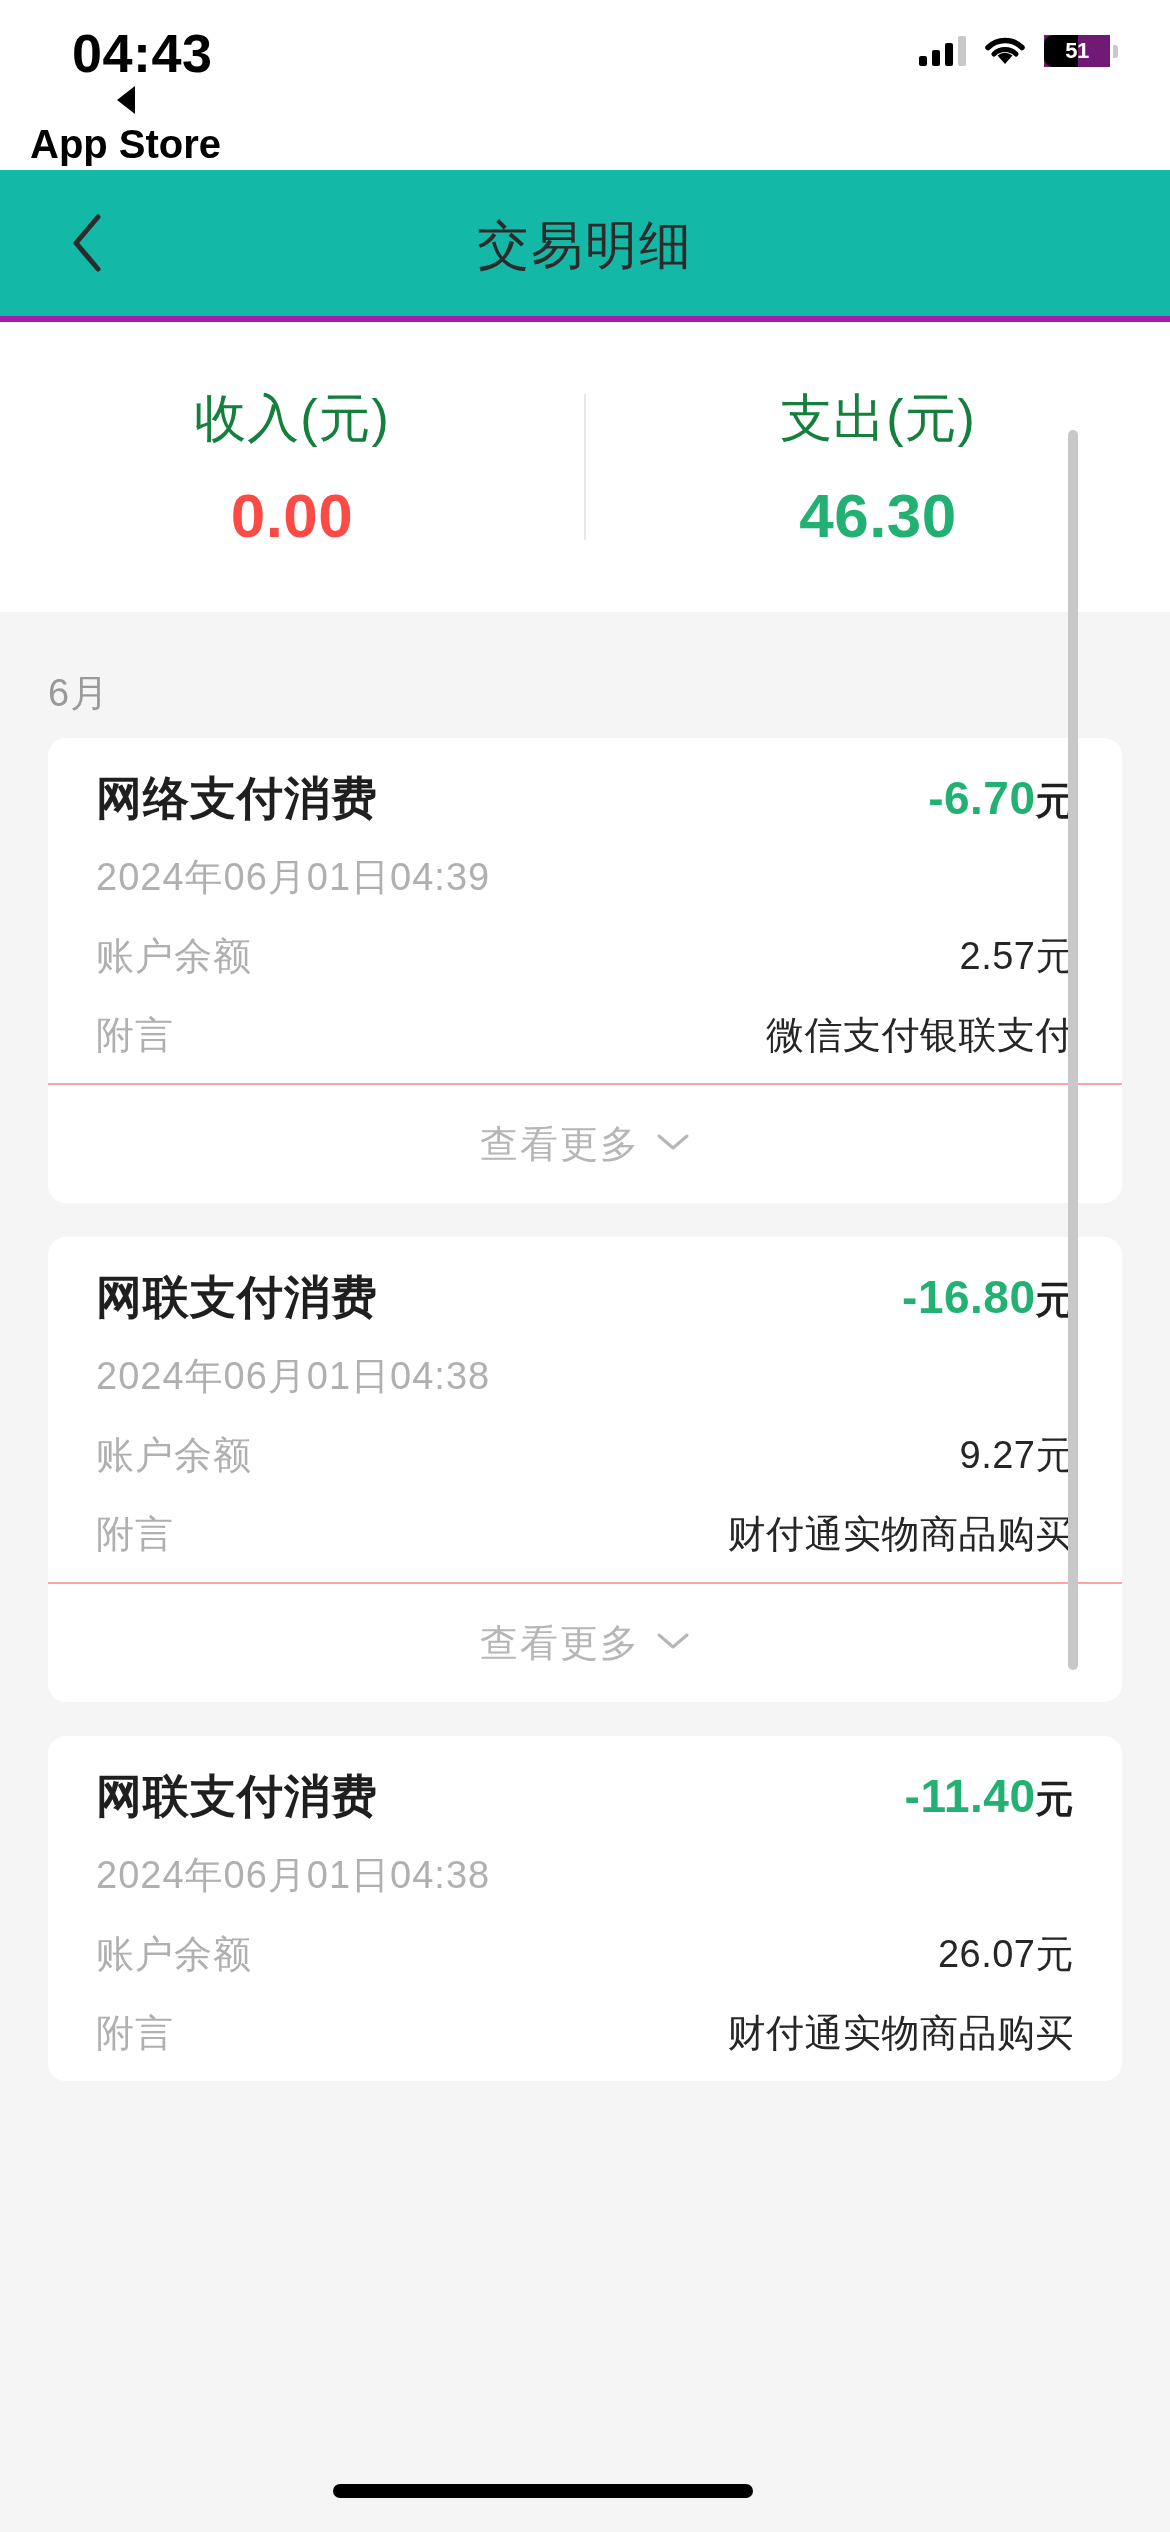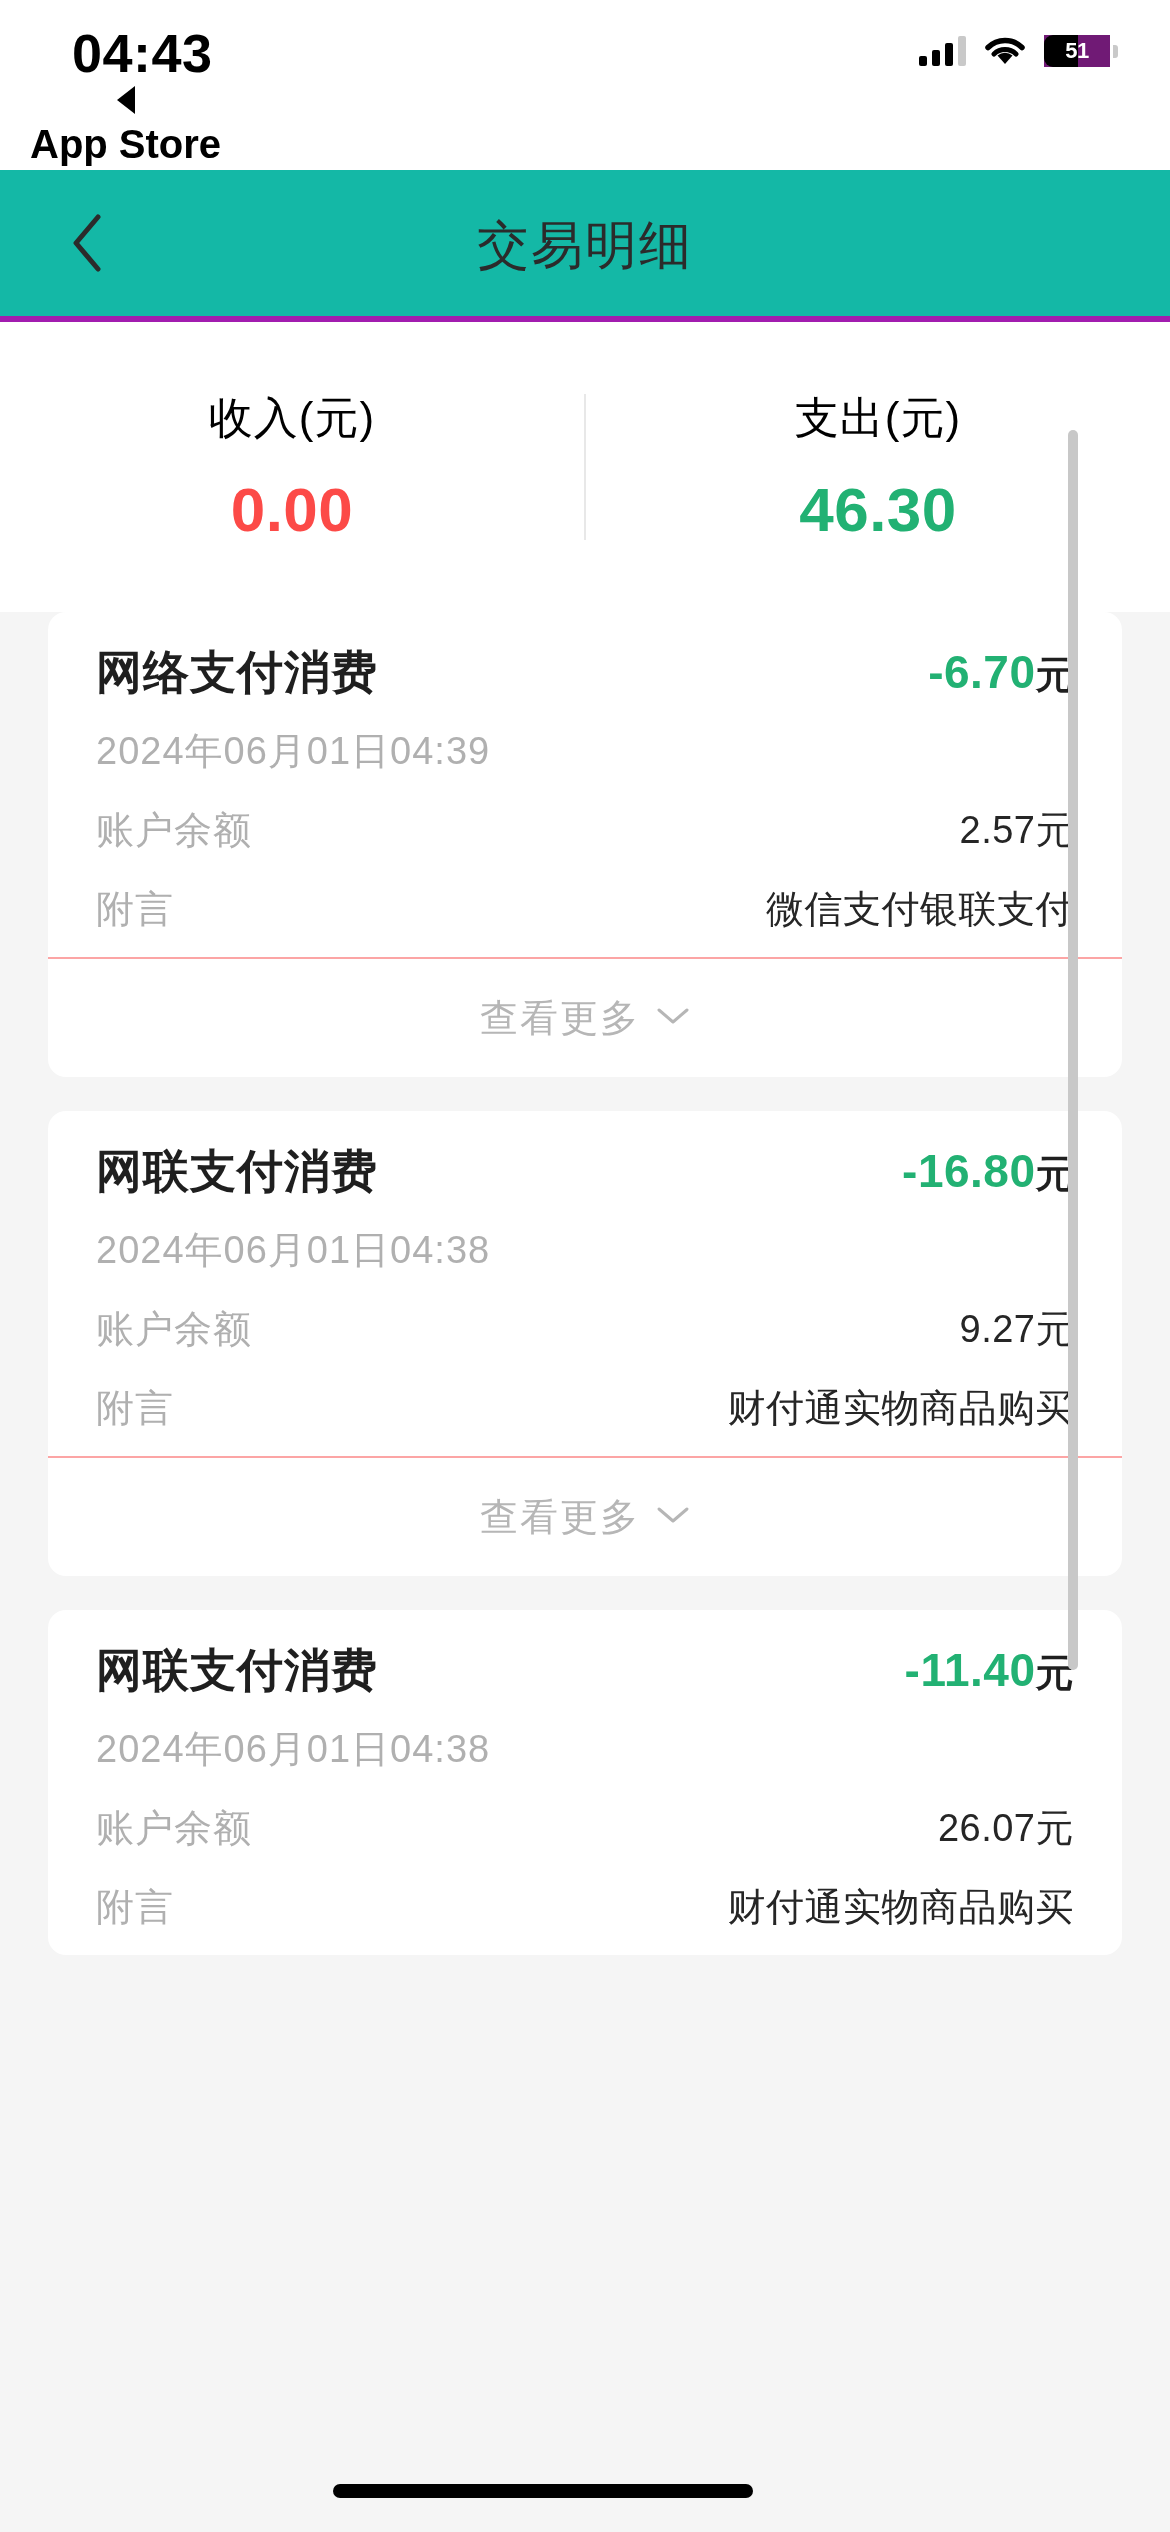--- a/index.html
+++ b/index.html
@@ -83,21 +83,21 @@
   
   .summary{
     position:absolute; top:322px; left:0; width:1170px; height:290px;
     background:#ffffff;
     display:flex; align-items:center;
   }
   .sum-col{
     flex:1; display:flex; flex-direction:column; align-items:center; justify-content:center;
     gap:26px;
   }
-  .sum-label{ font-size:44px; color:#000000; letter-spacing:1px; }
+  .sum-label{ font-size:52px; color:#15803d; letter-spacing:1px; }
   .sum-value{ font-size:62px; font-weight:700; letter-spacing:0.5px; }
   .sum-value.income{ color:#fc4a47; }
   .sum-value.expense{ color:#22b173; }
   .sum-divider{ width:2px; height:146px; background:#e8e8e8; }
 
   
   .list{
     position:absolute; top:612px; left:0; width:1170px; height:1790px;
     background:#f5f5f5; overflow:hidden;
   }
@@ -208,20 +208,21 @@
       <div class="sum-value income">0.00</div>
     </div>
     <div class="sum-divider"></div>
     <div class="sum-col">
       <div class="sum-label">支出(元)</div>
       <div class="sum-value expense">46.30</div>
     </div>
   </div>
 
   <div class="list">
+    <div class="month-header">6月</div>
     <div id="txn-container">
         <div class="txn-card">
           <div class="txn-body">
             <div class="txn-top">
               <div class="txn-title">网络支付消费</div>
               <div class="txn-amount"><span>-6.70</span><span class="unit">元</span></div>
             </div>
             <div class="txn-date">2024年06月01日04:39</div>
             <div class="txn-row">
               <div class="txn-row-label">账户余额</div>

